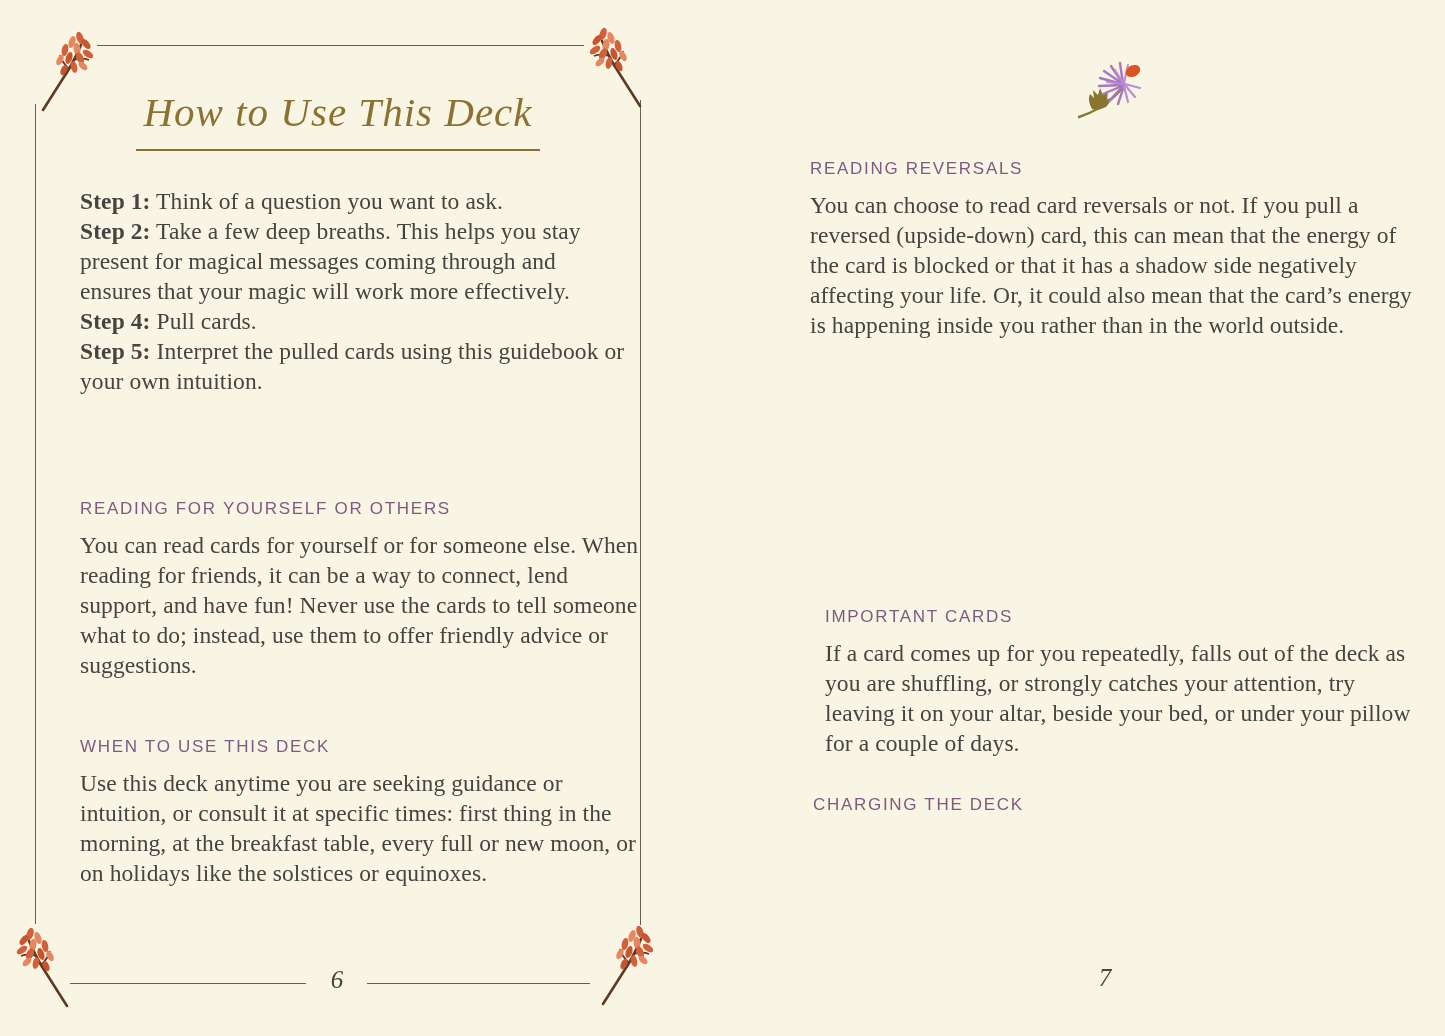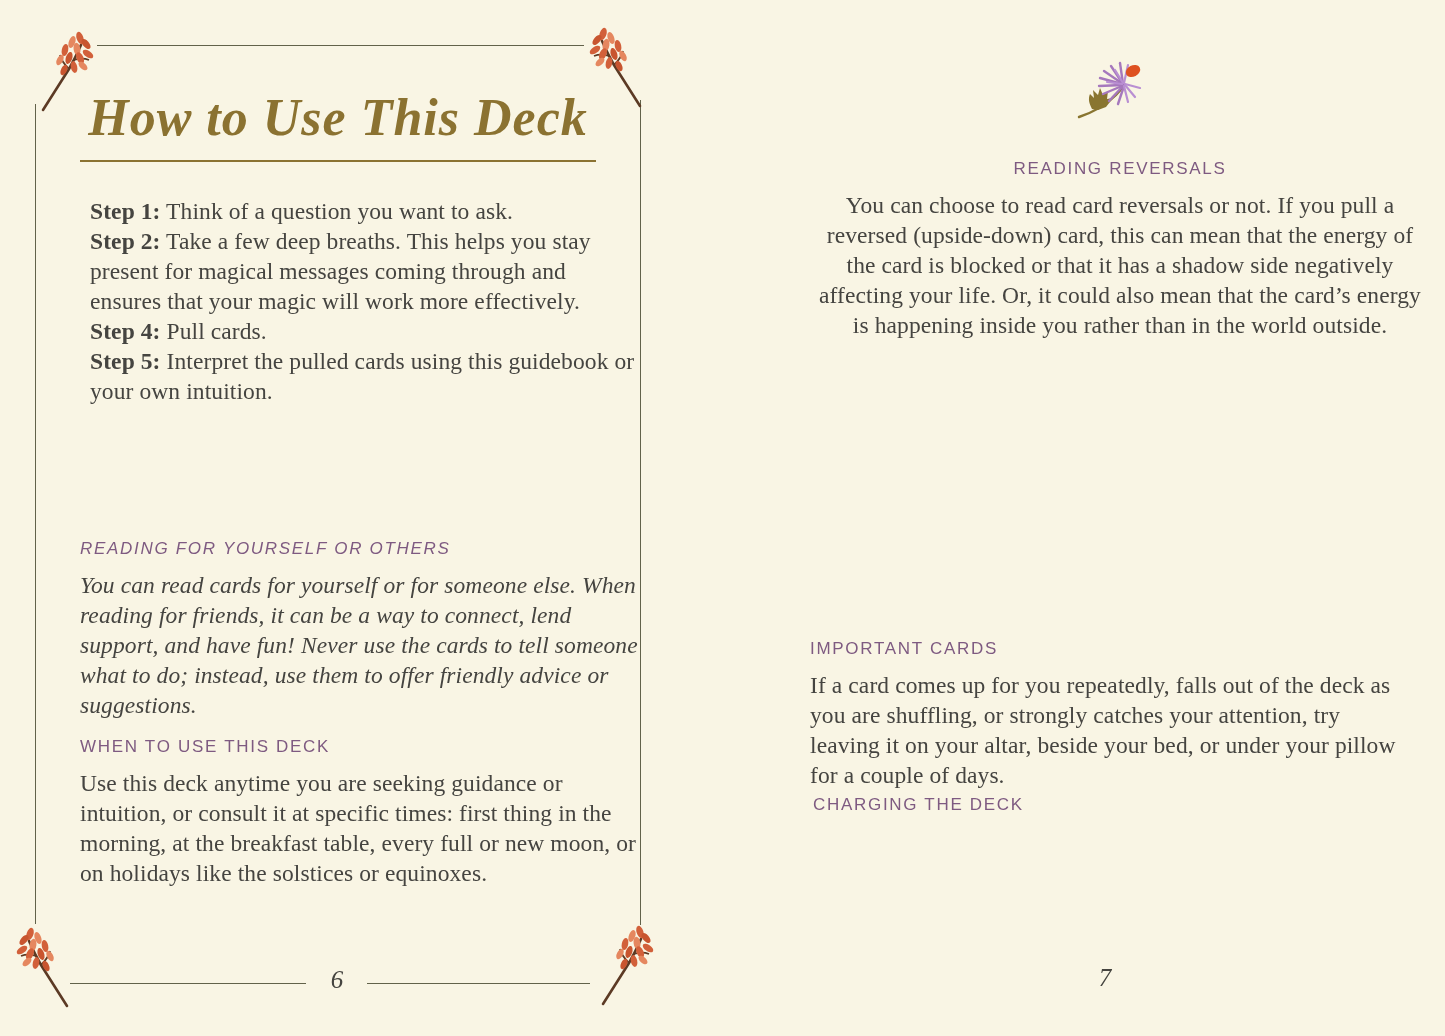--- a/index.html
+++ b/index.html
@@ -19,34 +19,34 @@
   .sprig{position:absolute;width:62px;height:84px;}
   .flip{transform:scaleX(-1);}
   
   .title-wrap{
     position:absolute;left:35px;top:88px;width:606px;
     text-align:center;
   }
   .page-title{
     display:inline-block;
     font-style:italic;
-    font-size:52px;
-    font-weight:700;
+    font-size:41px;
+    font-weight:400;
     letter-spacing:1px;
     color:#8b7231;
     padding:0 8px 13px 8px;
     border-bottom:2px solid #8b7231;
     white-space:nowrap;
   }
   
   .bodytext{
     font-size:23.5px;
     line-height:30px;
     letter-spacing:0.1px;
-    margin:10px;
+    margin:0;
   }
   .steps{position:absolute;left:80px;top:186px;width:552px;}
   .step{margin:0;}
   .step-label{font-weight:600;}
   .sec{position:absolute;}
   .sec h3{
     font-family:"Liberation Sans","DejaVu Sans",sans-serif;
     font-weight:400;
     font-size:17px;
     letter-spacing:1.7px;
@@ -133,47 +133,47 @@
     <span class="page-title">How to Use This Deck</span>
   </div>
 
   <div class="steps bodytext">
     <p class="step"><span class="step-label">Step 1:</span> <span>Think of a question you want to ask.</span></p>
     <p class="step"><span class="step-label">Step 2:</span> <span>Take a few deep breaths. This helps you stay present for magical messages coming through and ensures that your magic will work more effectively.</span></p>
     <p class="step"><span class="step-label">Step 4:</span> <span>Pull cards.</span></p>
     <p class="step"><span class="step-label">Step 5:</span> <span>Interpret the pulled cards using this guidebook or your own intuition.</span></p>
   </div>
 
-  <div class="sec" style="left:80px;top:539px;width:560px;font-style:italic;">
+  <div class="sec" style="left:80px;top:499px;width:560px;">
     <h3>READING FOR YOURSELF OR OTHERS</h3>
     <p class="bodytext">You can read cards for yourself or for someone else. When reading for friends, it can be a way to connect, lend support, and have fun! Never use the cards to tell someone what to do; instead, use them to offer friendly advice or suggestions.</p>
   </div>
   <div class="sec" style="left:80px;top:737px;width:560px;">
     <h3>WHEN TO USE THIS DECK</h3>
     <p class="bodytext">Use this deck anytime you are seeking guidance or intuition, or consult it at specific times: first thing in the morning, at the breakfast table, every full or new moon, or on holidays like the solstices or equinoxes.</p>
   </div>
 
   <div class="pagenum" style="left:305px;top:966px;">6</div>
 </div>
 
 <div class="abs" style="left:722px;top:0;width:723px;height:1036px;">
 
   <svg class="flower" viewBox="0 0 80 66" style="left:354px;top:58px;">
       <use href="#coneflower-shape"></use>
     </svg>
 
-  <div class="sec" style="left:97px;top:159px;width:602px;text-align:center;">
+  <div class="sec" style="left:88px;top:159px;width:602px;">
     <h3>READING REVERSALS</h3>
     <p class="bodytext">You can choose to read card reversals or not. If you pull a reversed (upside-down) card, this can mean that the energy of the card is blocked or that it has a shadow side negatively affecting your life. Or, it could also mean that the card’s energy is happening inside you rather than in the world outside.</p>
   </div>
 
   <div class="sec" style="left:91px;top:413px;width:602px;">
   </div>
 
-  <div class="sec" style="left:88px;top:607px;width:602px;margin-top:32px;">
+  <div class="sec" style="left:103px;top:607px;width:602px;">
     <h3>IMPORTANT CARDS</h3>
     <p class="bodytext">If a card comes up for you repeatedly, falls out of the deck as you are shuffling, or strongly catches your attention, try leaving it on your altar, beside your bed, or under your pillow for a couple of days.</p>
   </div>
 
   <div class="sec" style="left:91px;top:795px;width:602px;">
     <h3>CHARGING THE DECK</h3>
   </div>
 
   <div class="pagenum" style="left:351px;top:964px;">7</div>
 </div>

